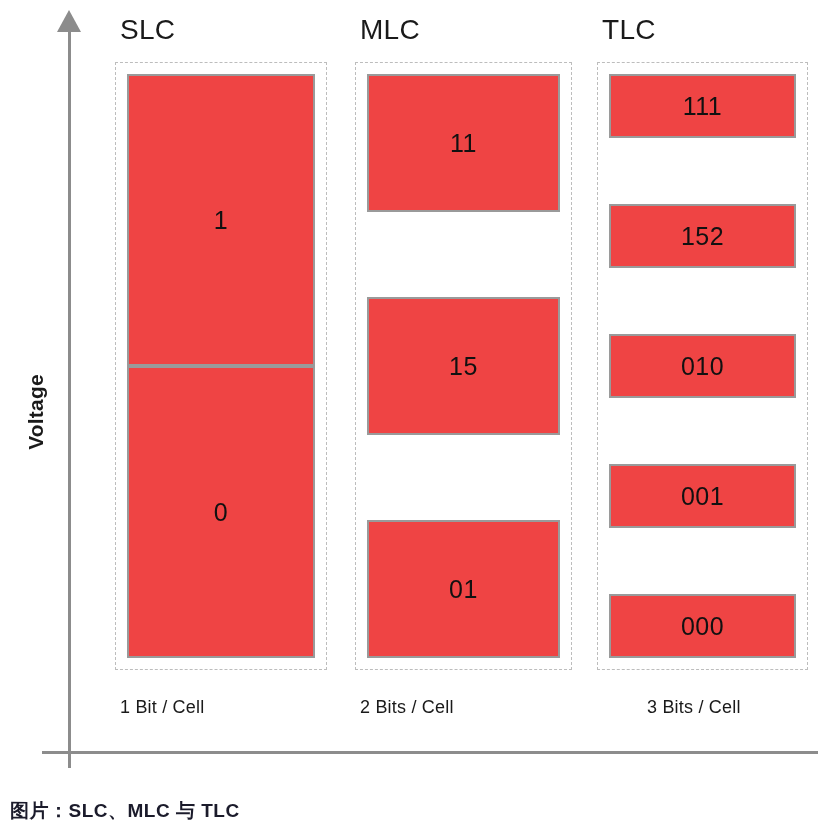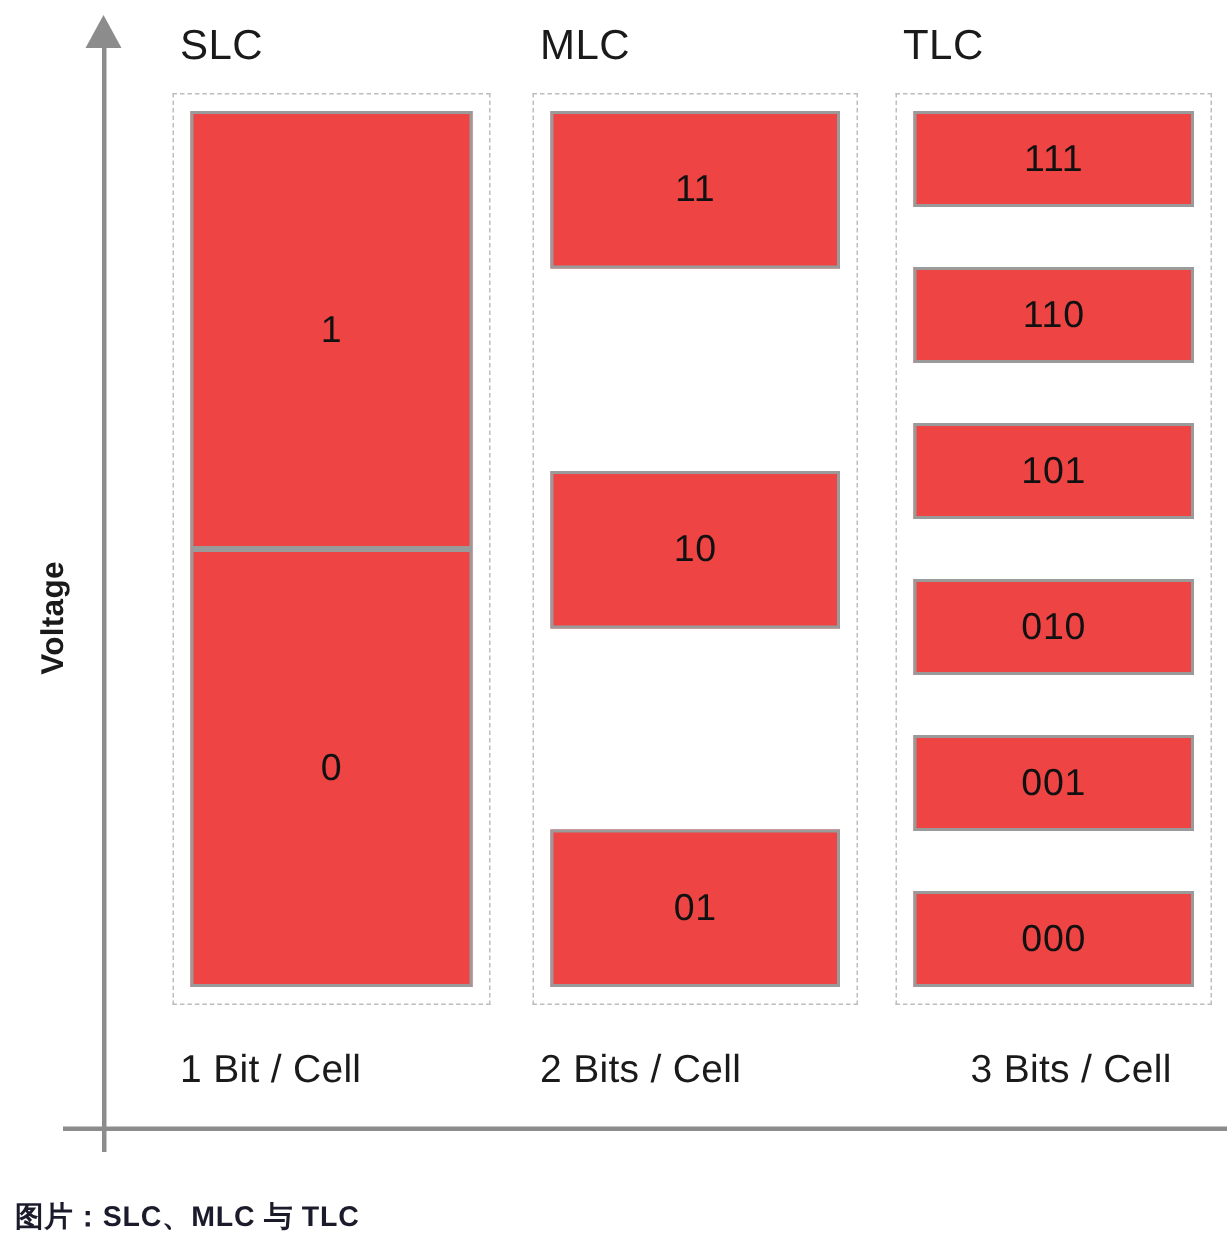--- a/index.html
+++ b/index.html
@@ -92,42 +92,42 @@
     align-items: center;
     justify-content: center;
     font-size: 25px;
     font-weight: 400;
     color: #111111;
     letter-spacing: 0.5px;
   }
   .column-footer {
     position: absolute;
     top: 697px;
-    font-size: 26px;
+    font-size: 18px;
     font-weight: 400;
     white-space: nowrap;
     letter-spacing: 0.2px;
   }
 
   
   #col-slc .column-box  { left: 115px; width: 212px; height: 608px; }
   #col-slc .column-title{ left: 120px; }
   #col-slc .column-footer { left: 120px; }
 
   #col-mlc .column-box  { left: 355px; width: 217px; height: 608px; }
   #col-mlc .column-title{ left: 360px; }
   #col-mlc .column-footer { left: 360px; }
 
   #col-tlc .column-box  { left: 597px; width: 211px; height: 608px; }
   #col-tlc .column-title{ left: 602px; }
   #col-tlc .column-footer { left: 602px; margin-left: 45px; }
 
   
   #col-slc .level-cell { height: 292px; }
-  #col-mlc .level-cell { height: 105px; }
+  #col-mlc .level-cell { height: 138px; }
   #col-tlc .level-cell { height: 64px; }
 
   
   .caption {
     position: absolute;
     left: 10px;
     top: 798px;
     font-size: 19px;
     font-weight: 700;
     color: #1b1b2b;
@@ -153,32 +153,31 @@
       <div class="level-cell">1</div>
       <div class="level-cell">0</div>
     </div>
     <div class="column-footer">1 Bit / Cell</div>
   </div>
 
   <div class="column" id="col-mlc">
     <div class="column-title">MLC</div>
     <div class="column-box">
       <div class="level-cell">11</div>
-      <div class="level-cell">10</div>
+      <div class="level-cell">15</div>
       <div class="level-cell">01</div>
     </div>
     <div class="column-footer">2 Bits / Cell</div>
   </div>
 
   <div class="column" id="col-tlc">
     <div class="column-title">TLC</div>
     <div class="column-box">
       <div class="level-cell">111</div>
-      <div class="level-cell">110</div>
-      <div class="level-cell">101</div>
+      <div class="level-cell">152</div>
       <div class="level-cell">010</div>
       <div class="level-cell">001</div>
       <div class="level-cell">000</div>
     </div>
     <div class="column-footer">3 Bits / Cell</div>
   </div>
 
   <div class="caption">图片：SLC、MLC 与 TLC</div>
 
 </div>

